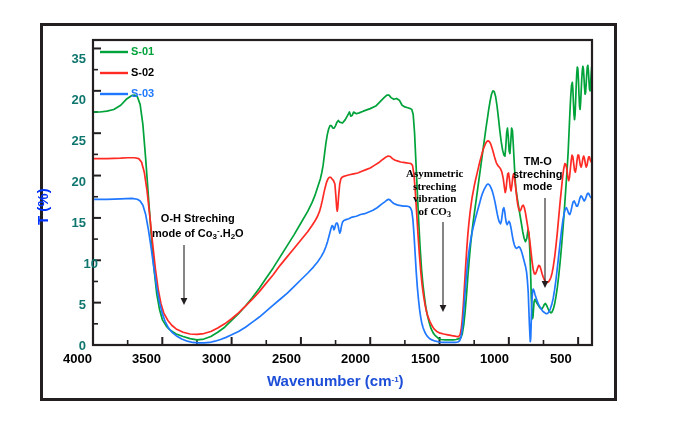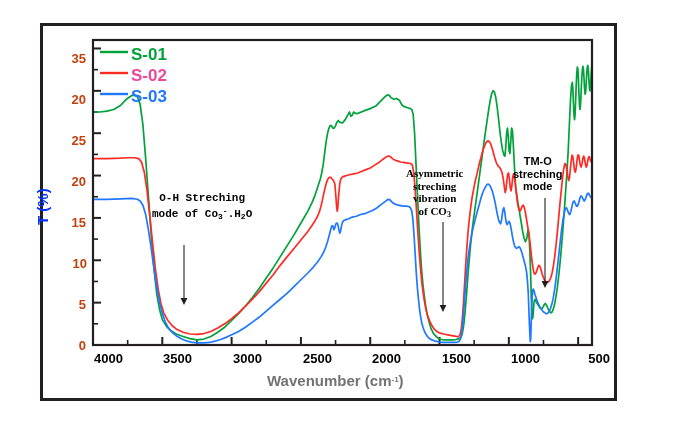--- a/index.html
+++ b/index.html
@@ -4,27 +4,27 @@
 <style>
   html,body{margin:0;padding:0;background:#ffffff;}
   body{width:685px;height:432px;overflow:hidden;
        font-family:"Liberation Sans",sans-serif;}
   #page{position:relative;width:685px;height:432px;background:#ffffff;}
   #outer-frame{position:absolute;left:40px;top:23px;width:577px;height:378px;
        border:3px solid #231f20;box-sizing:border-box;background:#ffffff;}
   #figure{position:absolute;left:0;top:0;width:685px;height:432px;}
   .ylabel{position:absolute;color:#0033ff;font-weight:bold;font-size:15px;
        transform:rotate(-90deg);transform-origin:left top;white-space:nowrap;}
-  .xlabel{position:absolute;color:#737373;font-weight:bold;font-size:15px;
+  .xlabel{position:absolute;color:#1d4ed8;font-weight:bold;font-size:15px;
        white-space:nowrap;}
-  .ytick{position:absolute;color:#c2410c;font-weight:bold;font-size:13px;
+  .ytick{position:absolute;color:#0f766e;font-weight:bold;font-size:13px;
        text-align:right;width:34px;}
   .xtick{position:absolute;color:#000;font-weight:bold;font-size:13px;
-       text-align:right;width:60px;}
-  .legtext{position:absolute;font-weight:bold;font-size:17px;white-space:nowrap;}
+       text-align:left;width:60px;}
+  .legtext{position:absolute;font-weight:bold;font-size:11px;white-space:nowrap;}
   .annot{position:absolute;color:#000;font-weight:bold;font-size:11px;
        line-height:12.5px;text-align:center;white-space:nowrap;}
   .sub{font-size:8px;vertical-align:-2px;}
   .sup{font-size:8px;vertical-align:4px;}
 </style>
 </head>
 <body>
 
 <div id="page">
   <div id="outer-frame"></div>
@@ -84,21 +84,21 @@
         <path d="M 180.6 298 L 187.4 298 L 184 305 Z" fill="#231f20"></path>
         <line x1="443" y1="222" x2="443" y2="306" stroke="#231f20" stroke-width="1.1"></line>
         <path d="M 439.6 305 L 446.4 305 L 443 312 Z" fill="#231f20"></path>
         <line x1="545" y1="198" x2="545" y2="282" stroke="#231f20" stroke-width="1.1"></line>
         <path d="M 541.6 281 L 548.4 281 L 545 288 Z" fill="#231f20"></path>
       </g>
   </svg>
 
   <div class="ytick" style="left:52px;top:338px;">0</div>
   <div class="ytick" style="left:52px;top:297px;">5</div>
-  <div class="ytick" style="left:53px;top:256px;">10</div>
+  <div class="ytick" style="left:64px;top:256px;">10</div>
   <div class="ytick" style="left:52px;top:215px;">15</div>
   <div class="ytick" style="left:52px;top:174px;">20</div>
   <div class="ytick" style="left:52px;top:133px;">25</div>
   <div class="ytick" style="left:52px;top:92px;">20</div>
   <div class="ytick" style="left:52px;top:51px;">35</div>
 
   <div class="xtick" style="left:63px;top:351px;">4000</div>
   <div class="xtick" style="left:132px;top:351px;">3500</div>
   <div class="xtick" style="left:202px;top:351px;">3000</div>
   <div class="xtick" style="left:272px;top:351px;">2500</div>
@@ -106,24 +106,24 @@
   <div class="xtick" style="left:411px;top:351px;">1500</div>
   <div class="xtick" style="left:480px;top:351px;">1000</div>
   <div class="xtick" style="left:550px;top:351px;">500</div>
 
   <div class="ylabel" style="left:34px;top:225px;">T (%)</div>
   <div class="xlabel" style="left:267px;top:372px;">
     <span>Wavenumber (cm</span><span class="sup">-1</span><span>)</span>
   </div>
 
   <div class="legtext" style="left:131px;top:45px;color:#00a23a;">S-01</div>
-  <div class="legtext" style="left:131px;top:66px;color:#ec4899;text-align:right;">S-02</div>
+  <div class="legtext" style="left:131px;top:66px;color:#000000;text-align:right;">S-02</div>
   <div class="legtext" style="left:131px;top:87px;color:#1f78ff;">S-03</div>
 
-  <div class="annot" style="left:152px;top:192px;font-family:Liberation Mono, monospace;">
+  <div class="annot" style="left:152px;top:212px;">
     <div>O-H Streching</div>
     <div><span>mode of Co</span><span class="sub">3</span><span class="sup">-</span><span>.H</span><span class="sub">2</span><span>O</span></div>
   </div>
 
   <div class="annot" style="left:406px;top:167px;font-family:Liberation Serif, serif;">
     <div>Asymmetric</div>
     <div>streching</div>
     <div>vibration</div>
     <div><span>of CO</span><span class="sub">3</span></div>
   </div>

